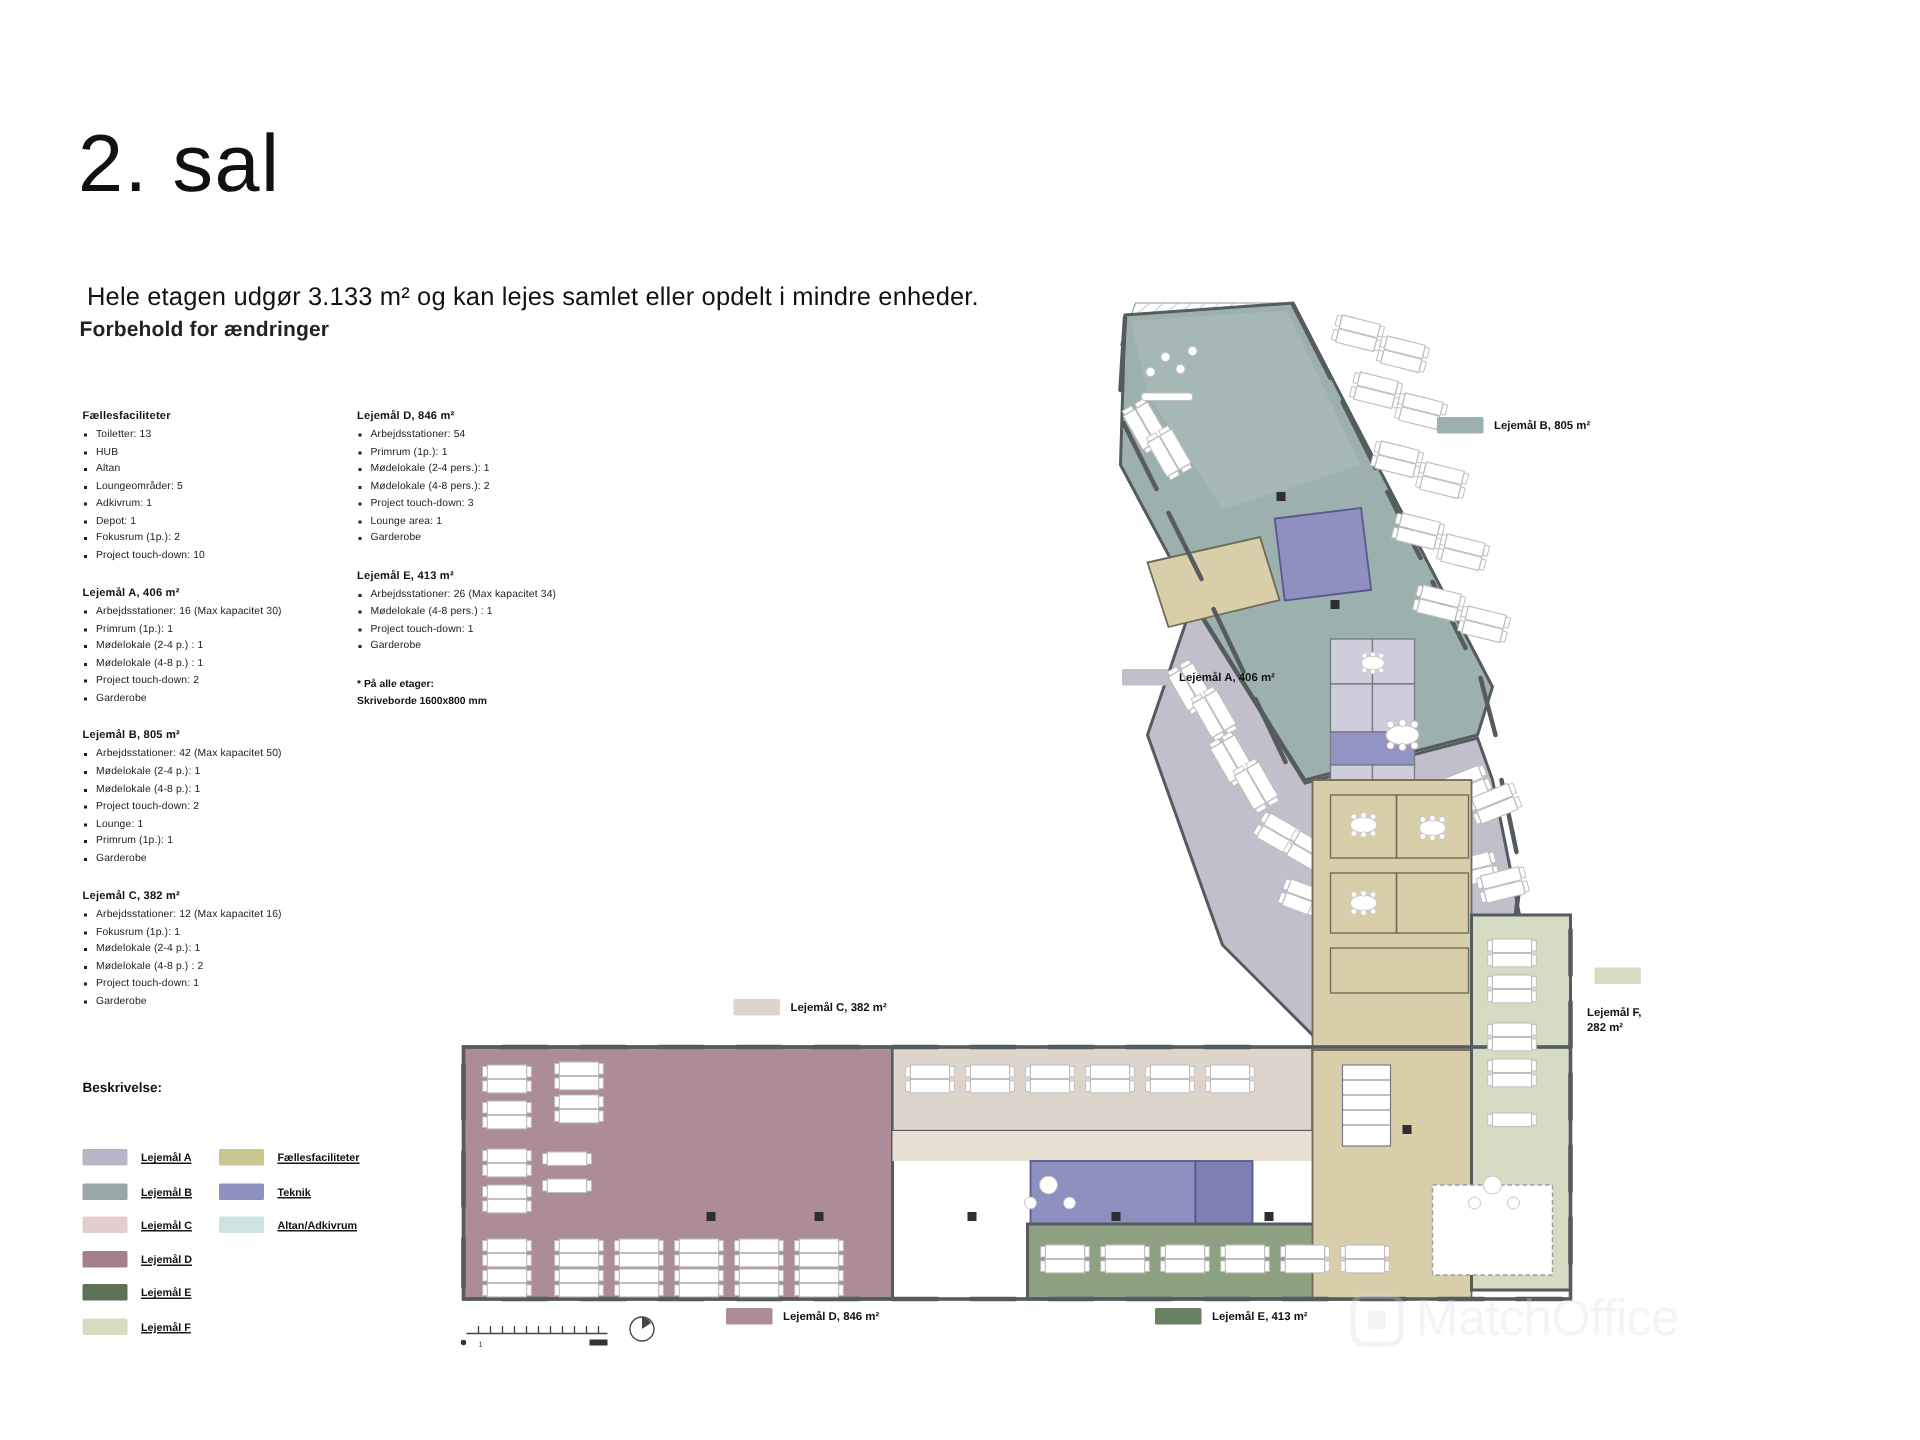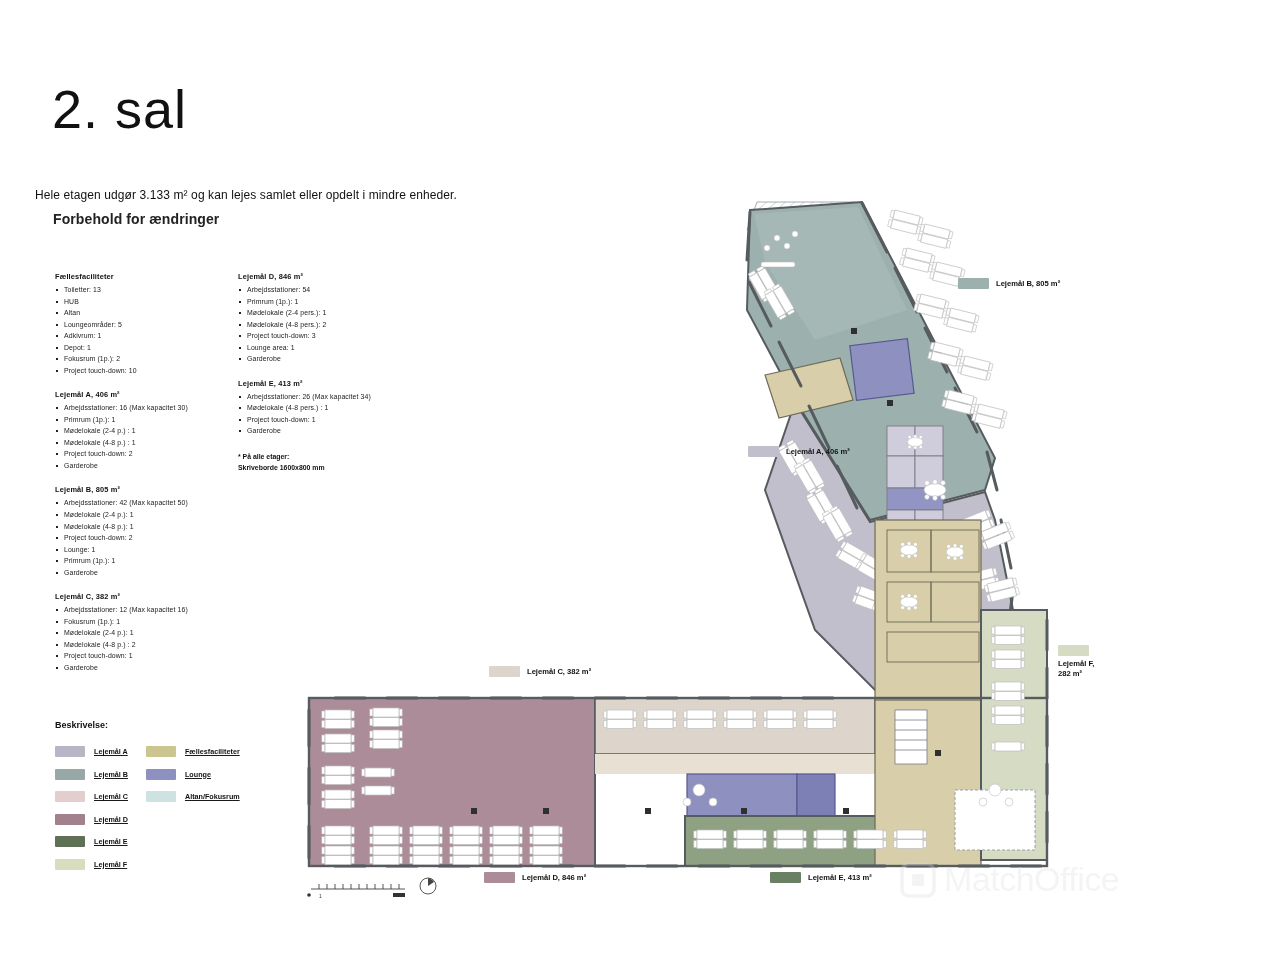--- a/index.html
+++ b/index.html
@@ -13,22 +13,22 @@
   }
   .page{position:absolute;inset:0;}
 
   
   #page-title{
     position:absolute;left:52px;top:82px;
     font-size:54px;font-weight:300;letter-spacing:1px;
     color:#111;line-height:1;text-align:center;
   }
   #intro-line{
-    position:absolute;left:35px;top:188px;
-    font-size:12px;font-weight:400;color:#111;letter-spacing:.1px;
+    position:absolute;left:58px;top:188px;
+    font-size:17px;font-weight:400;color:#111;letter-spacing:.1px;
   }
   #disclaimer{
     position:absolute;left:53px;top:211px;
     font-size:14px;font-weight:700;color:#222;letter-spacing:.1px;
   }
 
   
   .spec-col{position:absolute;}
   #spec-col-1{left:55px;top:272px;width:175px;}
   #spec-col-2{left:238px;top:272px;width:185px;}
@@ -45,30 +45,30 @@
   }
   .spec-list li::before{
     content:"";position:absolute;left:1px;top:5px;
     width:2px;height:2px;background:#222;
   }
   .footnote{margin-top:12px;}
   .footnote div{font-size:6.9px;font-weight:700;color:#111;line-height:1.62;}
 
   
   #legend{position:absolute;left:55px;top:720px;width:230px;}
-  #legend-title{font-size:9px;font-weight:700;color:#111;margin-bottom:16px;}
+  #legend-title{font-size:9px;font-weight:700;color:#111;margin-bottom:36px;}
   .legend-cols{display:flex;gap:18px;}
   .legend-col{display:flex;flex-direction:column;gap:11.5px;}
   .legend-row{display:flex;align-items:center;gap:9px;text-decoration:underline;}
   .legend-sw{width:30px;height:11px;border-radius:1px;flex:0 0 auto;}
   .legend-lb{font-size:7.2px;font-weight:700;color:#111;white-space:nowrap;}
 
   
   .plan-label{position:absolute;display:flex;align-items:center;gap:7px;}
-  .plan-label.stacked{flex-direction:column;align-items:flex-start;gap:3px;}
+  .plan-label.stacked{flex-direction:column;align-items:flex-end;gap:14px;}
   .plan-sw{width:31px;height:11px;border-radius:1px;flex:0 0 auto;}
   .plan-lb{font-size:7.6px;font-weight:700;color:#111;white-space:nowrap;line-height:1.3;}
 
   
   #scalebar{position:absolute;left:305px;top:878px;}
   #north{position:absolute;left:418px;top:876px;}
 
   
   #watermark{
     position:absolute;left:900px;top:860px;
@@ -197,25 +197,25 @@
             <span class="legend-lb">Lejemål F</span>
           </div>
         </div>
       <div class="legend-col" id="legend-col-2">
           <div class="legend-row">
             <span class="legend-sw" style="background: rgb(203, 198, 143);"></span>
             <span class="legend-lb">Fællesfaciliteter</span>
           </div>
           <div class="legend-row">
             <span class="legend-sw" style="background: rgb(142, 144, 192);"></span>
-            <span class="legend-lb">Lounge</span>
+            <span class="legend-lb">Teknik</span>
           </div>
           <div class="legend-row">
             <span class="legend-sw" style="background: rgb(207, 226, 226);"></span>
-            <span class="legend-lb">Altan/Fokusrum</span>
+            <span class="legend-lb">Altan/Adkivrum</span>
           </div>
         </div>
     </div>
   </div>
 
   <div id="floorplan">
     <svg width="770" height="690" viewBox="0 0 770 690" xmlns="http://www.w3.org/2000/svg">
       <defs>
         <pattern id="hatch" width="6" height="6" patternUnits="userSpaceOnUse" patternTransform="rotate(50)">
           <line x1="0" y1="0" x2="0" y2="6" stroke="#9aa7ad" stroke-width="0.8"></line>

